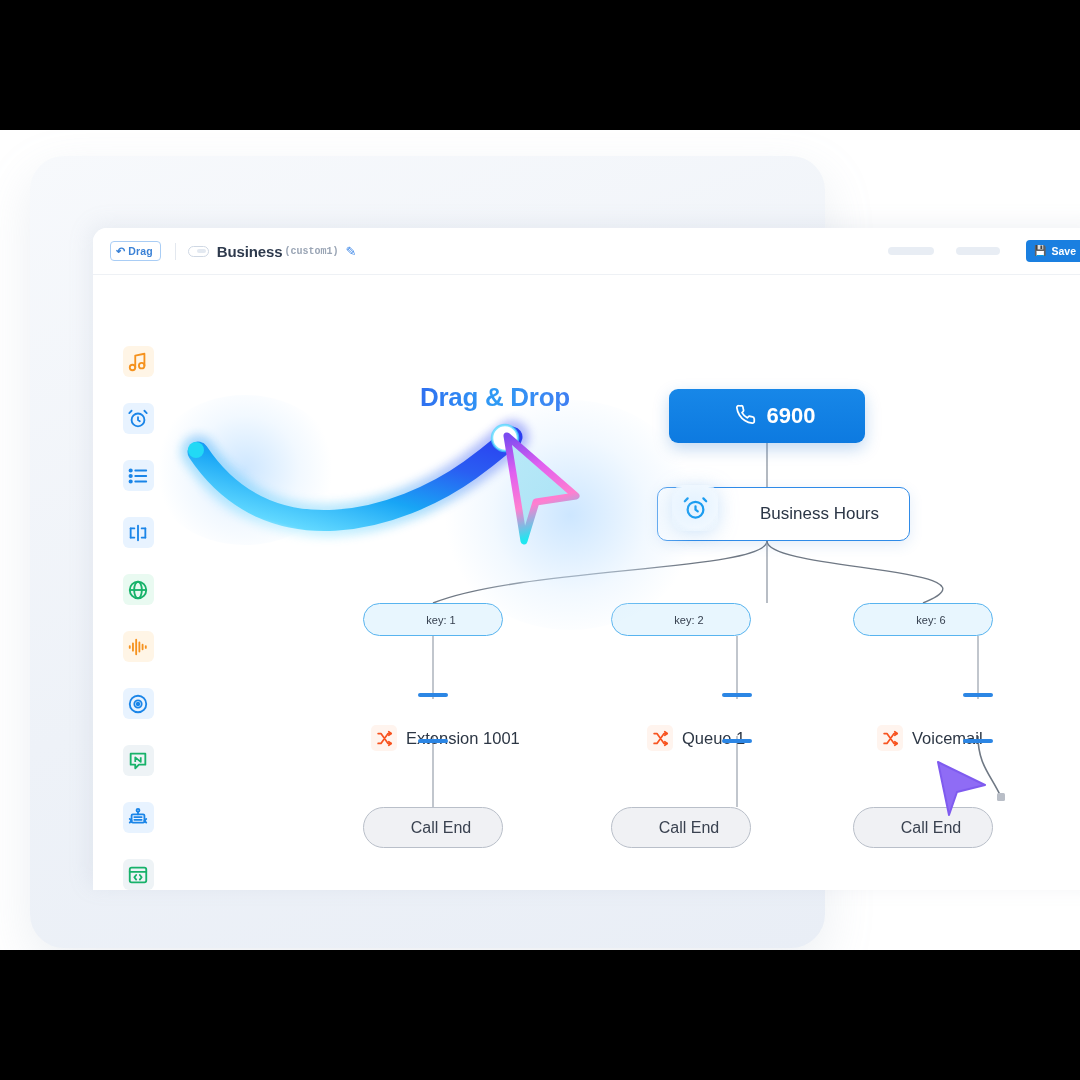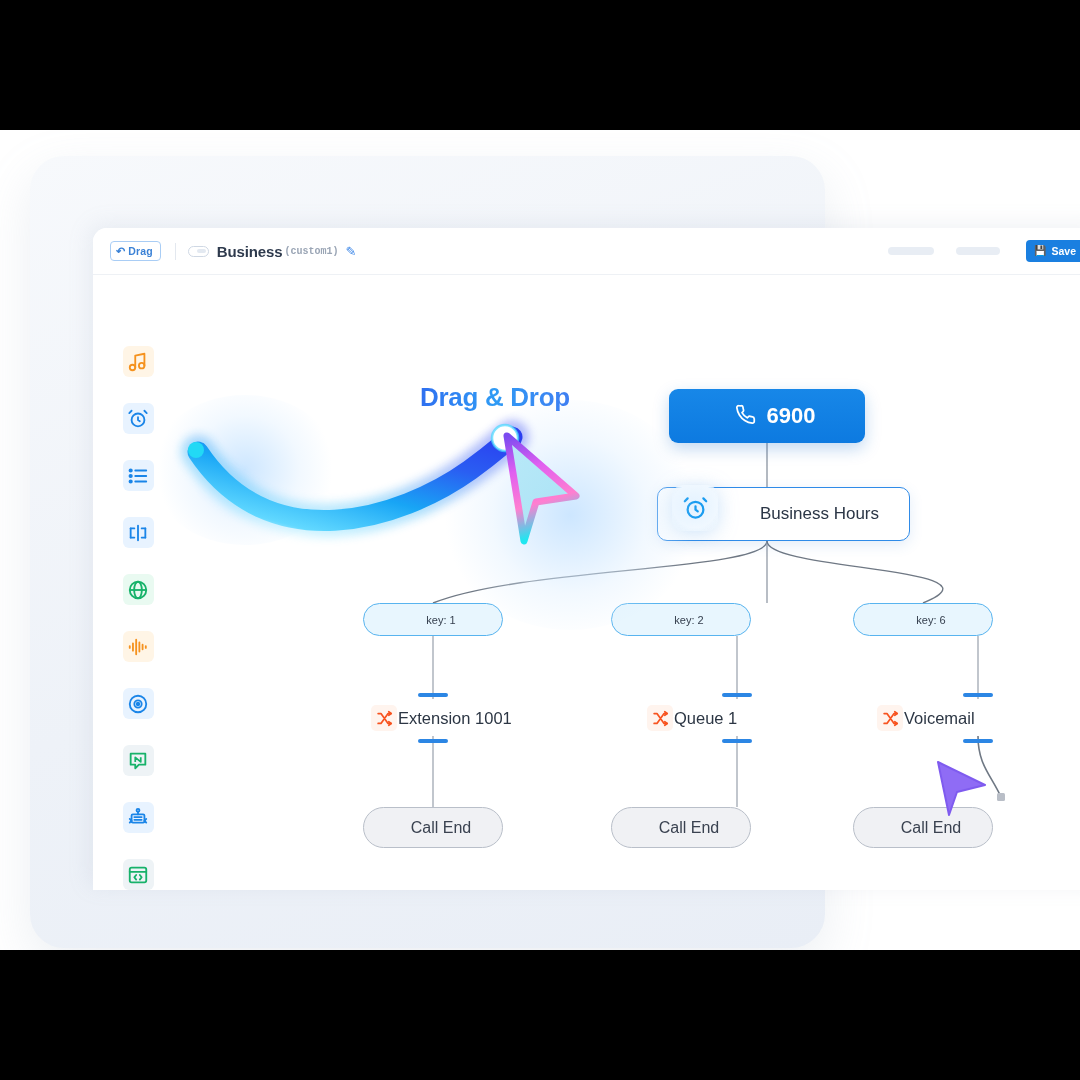--- a/index.html
+++ b/index.html
@@ -128,21 +128,21 @@
   }
 
   .key-node {
     width: 140px; height: 33px;
     background: #e8f6fe; border: 1.5px solid #58b4ef; border-radius: 17px;
     color: #36404f; font-size: 11px; top: 328px;
   }
   .key-node.k1 { left: 180px; } .key-node.k2 { left: 428px; } .key-node.k3 { left: 670px; }
 
   .act-node {
-    top: 425px; height: 36px; gap: 1px;
+    top: 445px; height: 36px; gap: 9px;
     color: #2c3644; font-size: 16.5px; font-weight: 500;
     justify-content: flex-start;
   }
   .act-node.a1 { left: 172px; width: 240px; }
   .act-node.a2 { left: 440px; width: 200px; margin-left: 8px; }
   .act-node.a3 { left: 678px; width: 200px; }
   .act-ico {
     width: 26px; height: 26px; border-radius: 5px; background: #fff4ee;
     display: flex; align-items: center; justify-content: center;
     color: #f8531f; font-size: 16px; font-weight: 700; flex: none;

